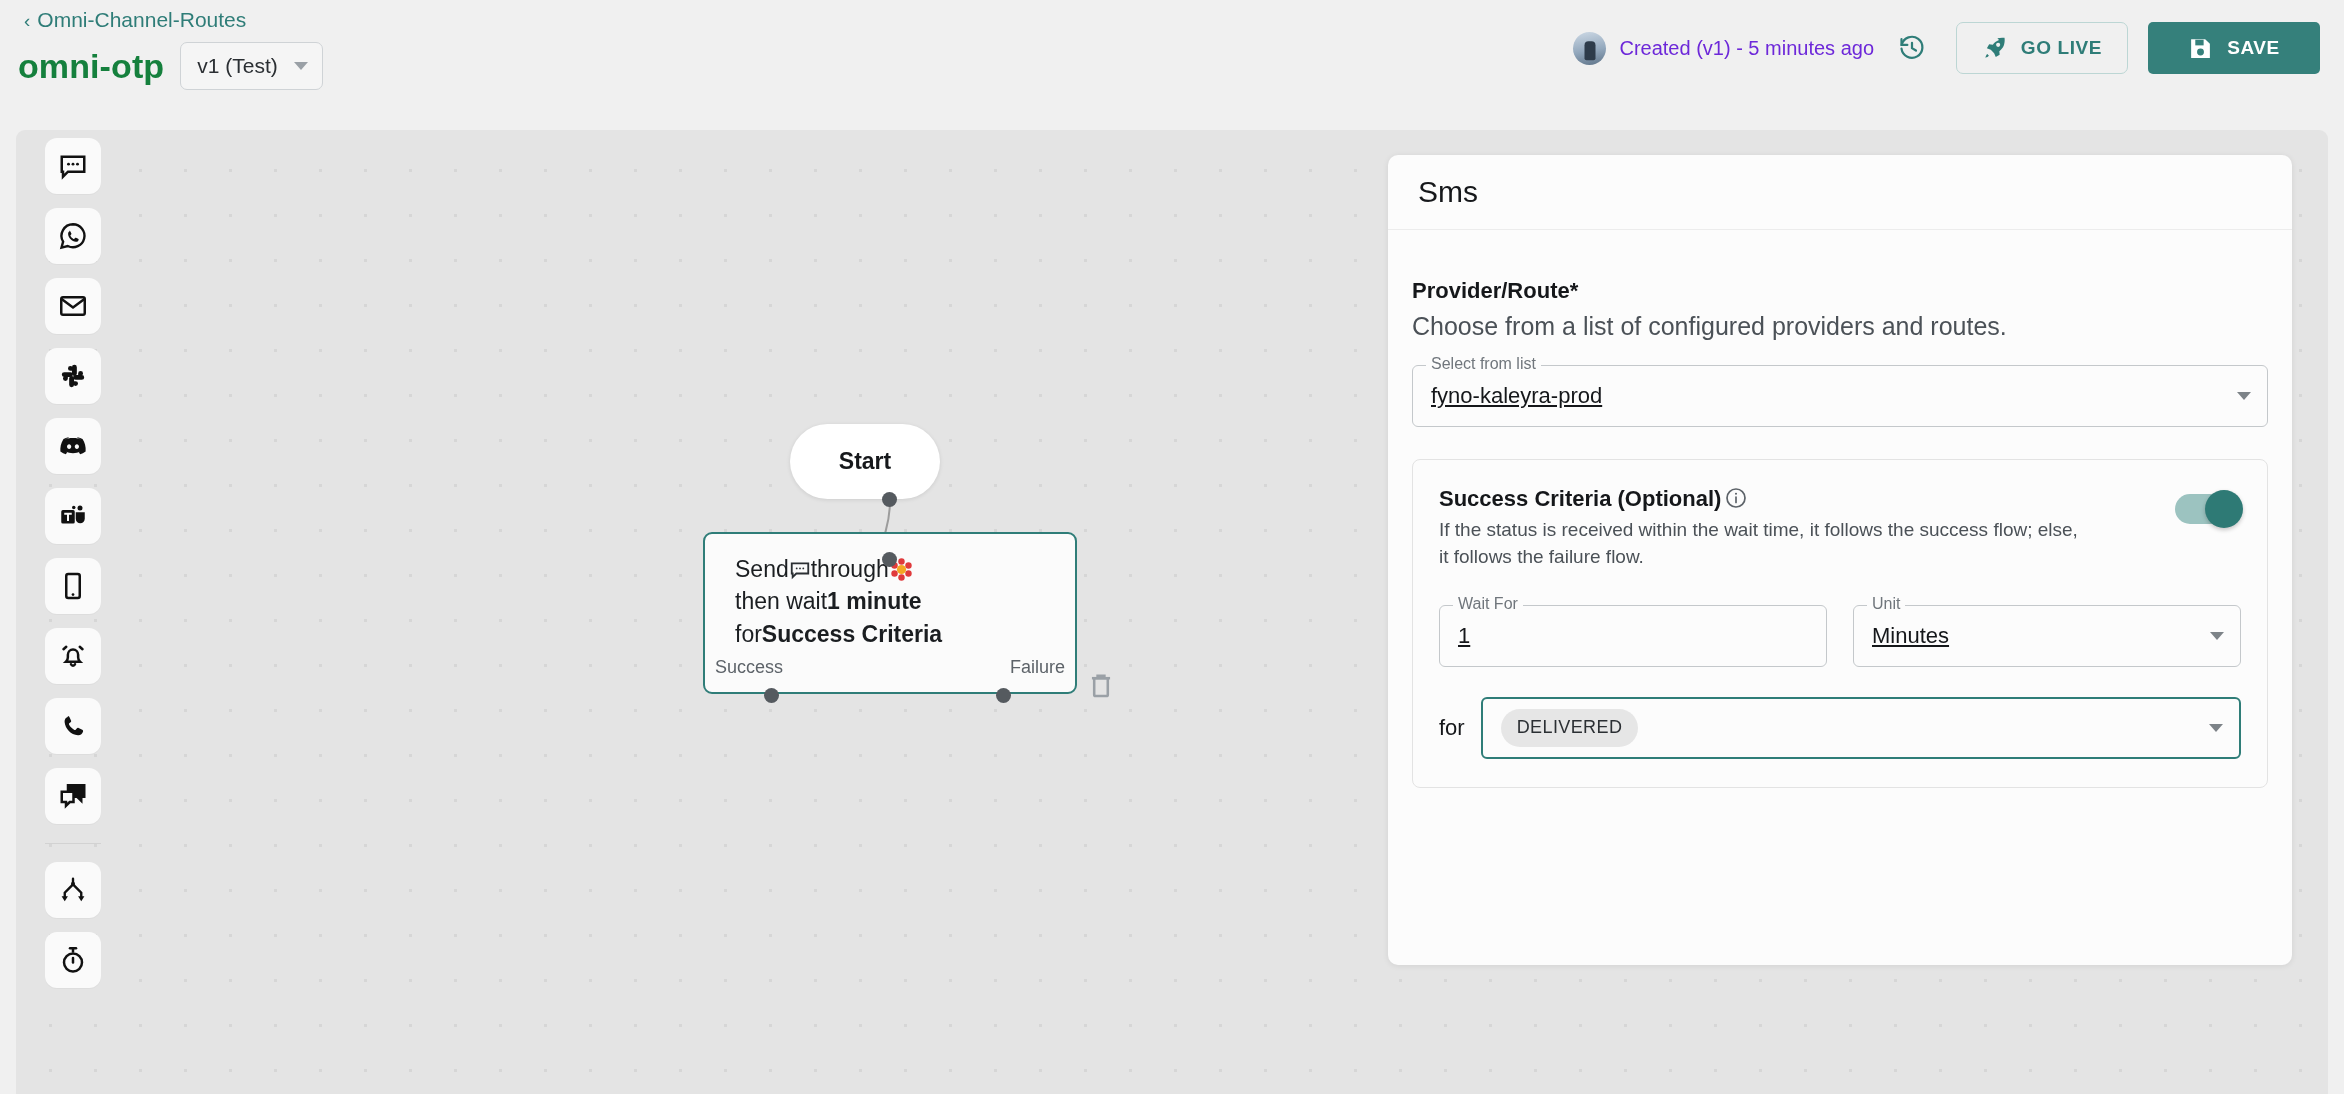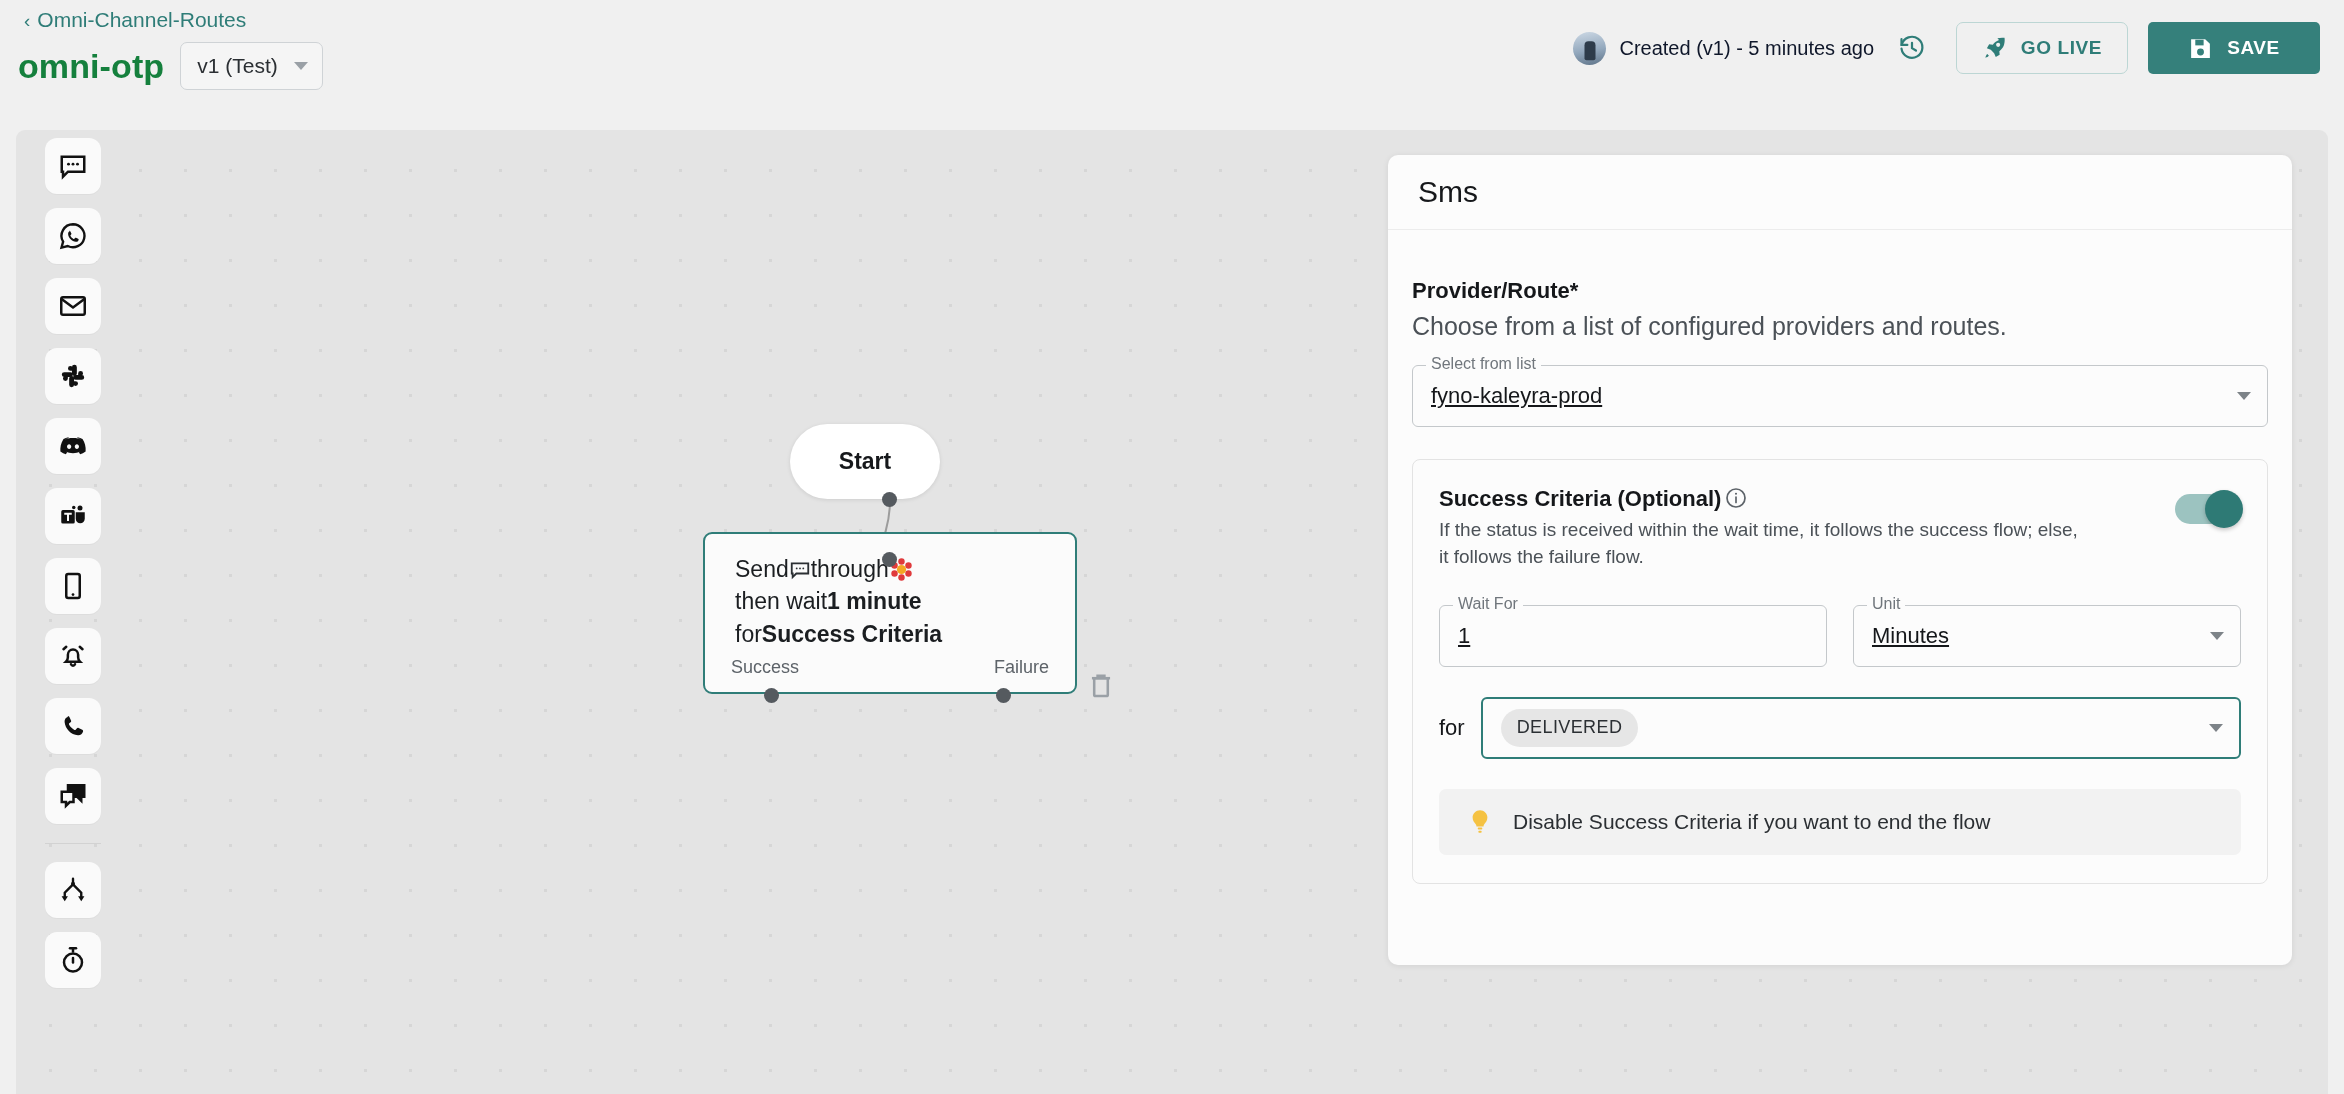--- a/index.html
+++ b/index.html
@@ -47,21 +47,21 @@
     width: 33px; height: 33px; border-radius: 50%;
     background: linear-gradient(170deg,#cdd9e5 0%,#93a8bd 55%,#5e7388 100%);
     overflow: hidden; position: relative; flex: none;
   }
   .avatar::after {
     content:''; position:absolute; left:50%; top:42%;
     width:11px; height:19px; transform:translate(-50%,-20%);
     background:#2d3b4a; border-radius:4px 4px 2px 2px;
   }
   .created-text {
-    margin-left: 13px; font-size: 20px; color: #0f172a; white-space: nowrap;
+    margin-left: 13px; font-size: 20px; color: #6d28d9; white-space: nowrap;
   }
   .hist-btn {
     margin-left: 18px; width: 40px; height: 40px;
     display: flex; align-items: center; justify-content: center;
     color: #2f7d78; cursor: pointer;
   }
   .btn-golive {
     margin-left: 24px; height: 52px; min-width: 172px;
     display: flex; align-items: center; justify-content: center; gap: 13px;
     border: 1px solid #bcd6d4; border-radius: 7px;
@@ -130,21 +130,21 @@
   .node-body {
     padding: 22px 0 0 30px;
     font-size: 23px; color: #1b1e21; line-height: 1.19;
   }
   .node-line { display: flex; align-items: center; margin-bottom: 5px; }
   .node-line .bold { font-weight: 700; }
   .chip-icon { display: inline-flex; align-items: center; }
   .kaleyra-ico { width: 25px; height: 25px; }
   .node-foot {
     position: absolute; left: 0; bottom: 14px; width: 100%;
-    display: flex; justify-content: space-between; padding: 0 26px;
+    display: flex; justify-content: space-between; padding: 0 10px;
     font-size: 18px; color: #5d6369;
   }
   .trash-btn {
     position: absolute; left: 1068px; top: 538px;
     width: 34px; height: 34px; color: #9aa0a6; cursor: pointer;
   }
 
   
   .panel {
     position: absolute; left: 1372px; top: 25px;
@@ -478,24 +478,16 @@
           <div class="mui-field for-field">
             <div class="mui-box focused">
               <span class="mui-value">
                 <span class="chip">DELIVERED</span>
               </span>
               <span class="mui-caret"></span>
             </div>
           </div>
         </div>
 
-        <div class="tip">
-          <svg width="30" height="30" viewBox="0 0 24 24">
-            <path d="M12 2.6c-3.3 0-5.9 2.6-5.9 5.8 0 2.3 1.2 3.8 2.2 5 .6.7.9 1.3.9 2.1h5.6c0-.8.3-1.4.9-2.1 1-1.2 2.2-2.7 2.2-5 0-3.2-2.6-5.8-5.9-5.8z" fill="#f5c242"></path>
-            <rect x="10.2" y="16.4" width="3.6" height="1.6" rx=".6" fill="#f5c242"></rect>
-            <rect x="10.7" y="19" width="2.6" height="1.5" rx=".6" fill="#f5c242"></rect>
-          </svg>
-          <span class="tip-text">Disable Success Criteria if you want to end the flow</span>
-        </div>
       </div>
     </div>
   </div>
 </div>
 
 </body></html>

